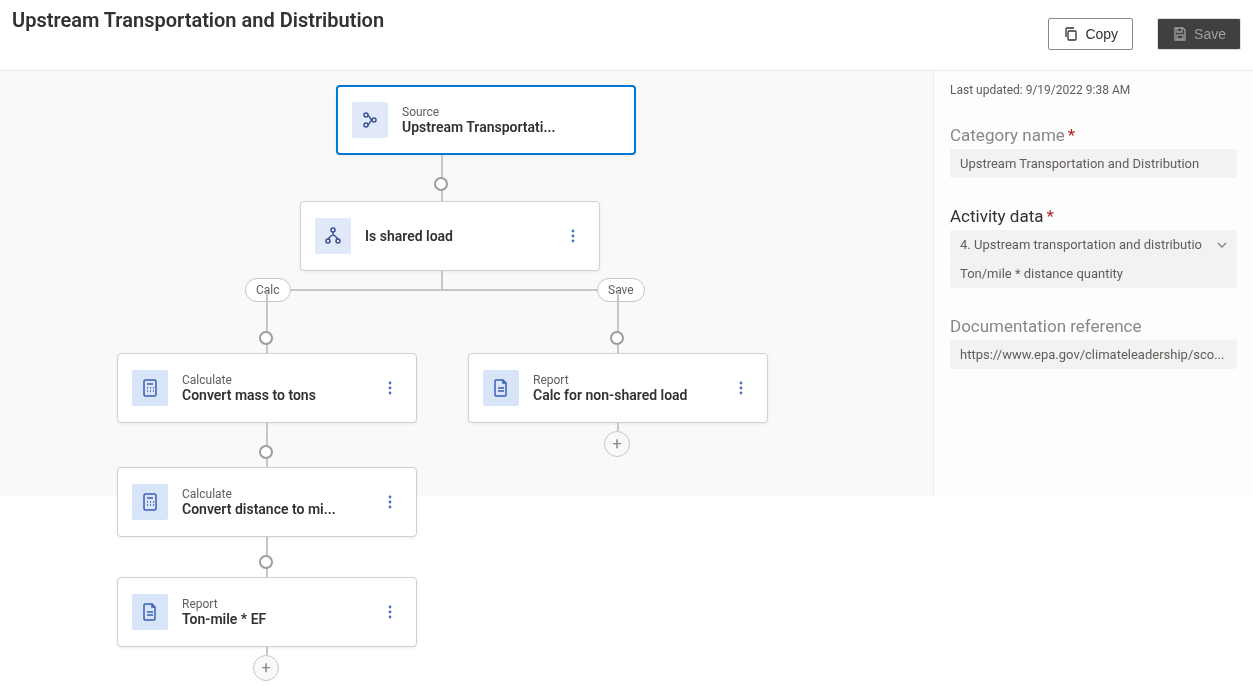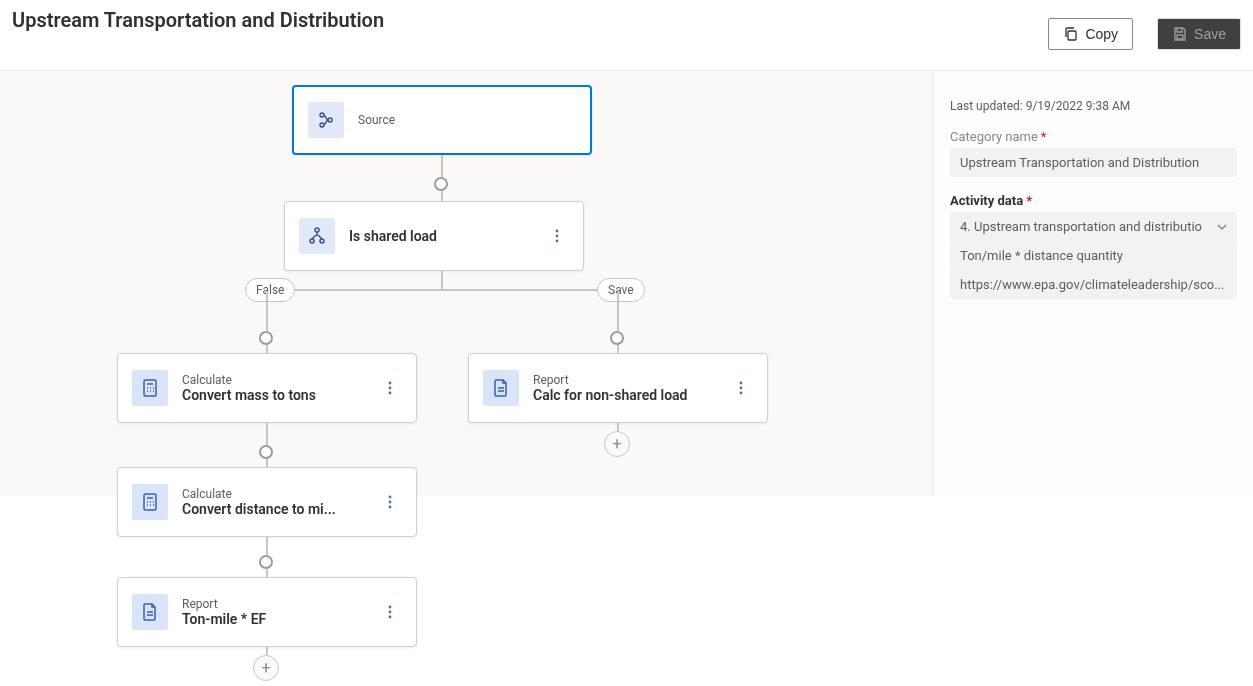--- a/index.html
+++ b/index.html
@@ -88,20 +88,21 @@
     box-shadow:0 1px 3px rgba(0,0,0,0.07);
     height:70px;
     width:300px;
     display:flex;
     align-items:center;
     padding:0 14px;
     gap:14px;
   }
   .node.selected {
     border:2px solid #0078d4;
+    margin-left:44px;
   }
   .node .icon-tile {
     width:36px;height:36px;
     border-radius:2px;
     display:flex;align-items:center;justify-content:center;
     flex:none;
   }
   .icon-tile.source { background:#e1e8f8; color:#3b4f8f;}
   .icon-tile.branch { background:#e1e8f8; color:#3b4f8f;}
   .icon-tile.calc   { background:#d8e4f7; color:#3a5fb2;}
@@ -167,26 +168,26 @@
     border-left:1px solid #edebe9;
     border-top:1px solid #edebe9;
     padding:12px 16px 16px 16px;
   }
   .panel-header {
     display:flex;justify-content:space-between;align-items:center;
   }
   .panel-title { font-size:16px;font-weight:600;color:#323130;}
   .panel-close { width:20px;height:20px;color:#0078d4;cursor:pointer;}
   .panel-sub {
-    font-size:12px;color:#605e5c;margin-top:16px;margin-bottom:14px;
+    font-size:12px;color:#605e5c;margin-top:0;margin-bottom:14px;
   }
   .field-label {
-    font-size:13px;color:#8a8886;margin-bottom:4px;margin-top:16px;
-  }
-  .field-label.strong { color:#323130; font-weight:700;}
+    font-size:17px;color:#8a8886;margin-bottom:4px;margin-top:28px;
+  }
+  .field-label.strong { color:#323130; font-weight:400;}
   .field-label .req { color:#b42324; margin-left:3px;}
   .field-input {
     width:100%;
     background:#f3f2f1;
     border:none;
     border-radius:2px;
     padding:7px 10px;
     font-size:13px;
     color:#605e5c;
     white-space:nowrap;text-overflow:ellipsis;overflow:hidden;
@@ -241,28 +242,29 @@
         <div class="icon-tile source">
           <svg width="20" height="20" viewBox="0 0 20 20" fill="none" stroke="currentColor" stroke-width="1.5">
             <circle cx="6" cy="5" r="2"></circle>
               <circle cx="6" cy="15" r="2"></circle>
               <circle cx="14" cy="10" r="2"></circle>
             <path d="M8 5.5c2 0 2 4.5 4 4.5M8 14.5c2 0 2-4.5 4-4.5"></path>
           </svg>
         </div>
         <div class="node-text">
           <div class="ntype">Source</div>
+          <div class="ntitle">Upstream Transportati...</div>
         </div>
       </div>
 
       <div class="connector-v" style="left:441px; top:84px; height:22px;"></div>
       <div class="port" style="left:434px; top:106px;"></div>
       <div class="connector-v" style="left:441px; top:120px; height:10px;"></div>
 
-      <div class="node" style="left:284px; top:130px;">
+      <div class="node" style="left:300px; top:130px;">
         <div class="icon-tile branch">
           <svg width="20" height="20" viewBox="0 0 20 20" fill="none" stroke="currentColor" stroke-width="1.5">
             <circle cx="10" cy="4" r="2"></circle>
               <circle cx="5" cy="15" r="2"></circle>
               <circle cx="15" cy="15" r="2"></circle>
             <path d="M10 6v3M10 9c-2 0-3 2-5 4M10 9c2 0 3 2 5 4"></path>
           </svg>
         </div>
         <div class="node-text">
           <div class="ntitle">Is shared load</div>
@@ -273,21 +275,21 @@
               <circle cx="8" cy="8" r="1.4"></circle>
               <circle cx="8" cy="13" r="1.4"></circle>
           </svg>
         </div>
       </div>
 
       <div class="connector-v" style="left:441px; top:200px; height:18px;"></div>
 
       <div class="connector-h" style="left:266px; top:218px; width:352px;"></div>
 
-      <div class="pill" style="left:245px; top:207px;">False</div>
+      <div class="pill" style="left:245px; top:207px;">Calc</div>
       <div class="pill" style="left:597px; top:207px;">Save</div>
 
       <div class="connector-v" style="left:266px; top:220px; height:40px;"></div>
       <div class="port" style="left:259px; top:260px;"></div>
       <div class="connector-v" style="left:266px; top:274px; height:8px;"></div>
 
       <div class="connector-v" style="left:617px; top:220px; height:40px;"></div>
       <div class="port" style="left:610px; top:260px;"></div>
       <div class="connector-v" style="left:617px; top:274px; height:8px;"></div>
 
@@ -397,16 +399,17 @@
     </div>
     <div class="select-wrap">
       <div class="field-select">4. Upstream transportation and distributio</div>
       <svg class="chev" width="14" height="14" viewBox="0 0 14 14" fill="none" stroke="currentColor" stroke-width="1.5">
         <path d="M3 5l4 4 4-4"></path>
       </svg>
     </div>
 
     <div class="field-input">Ton/mile * distance quantity</div>
 
+    <div class="field-label">Documentation reference</div>
     <div class="field-input">https://www.epa.gov/climateleadership/sco...</div>
   </div>
 
 </div>
 
 </body></html>

